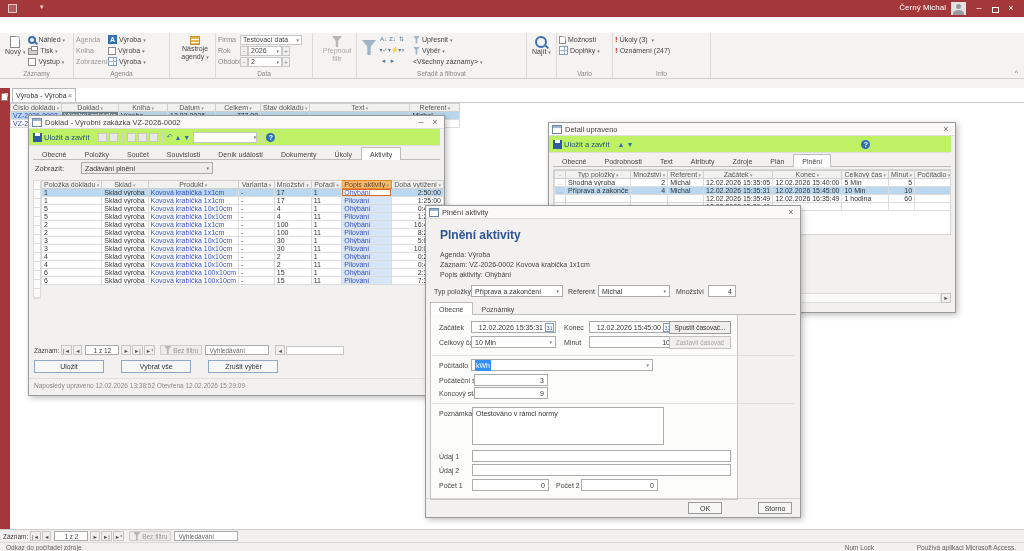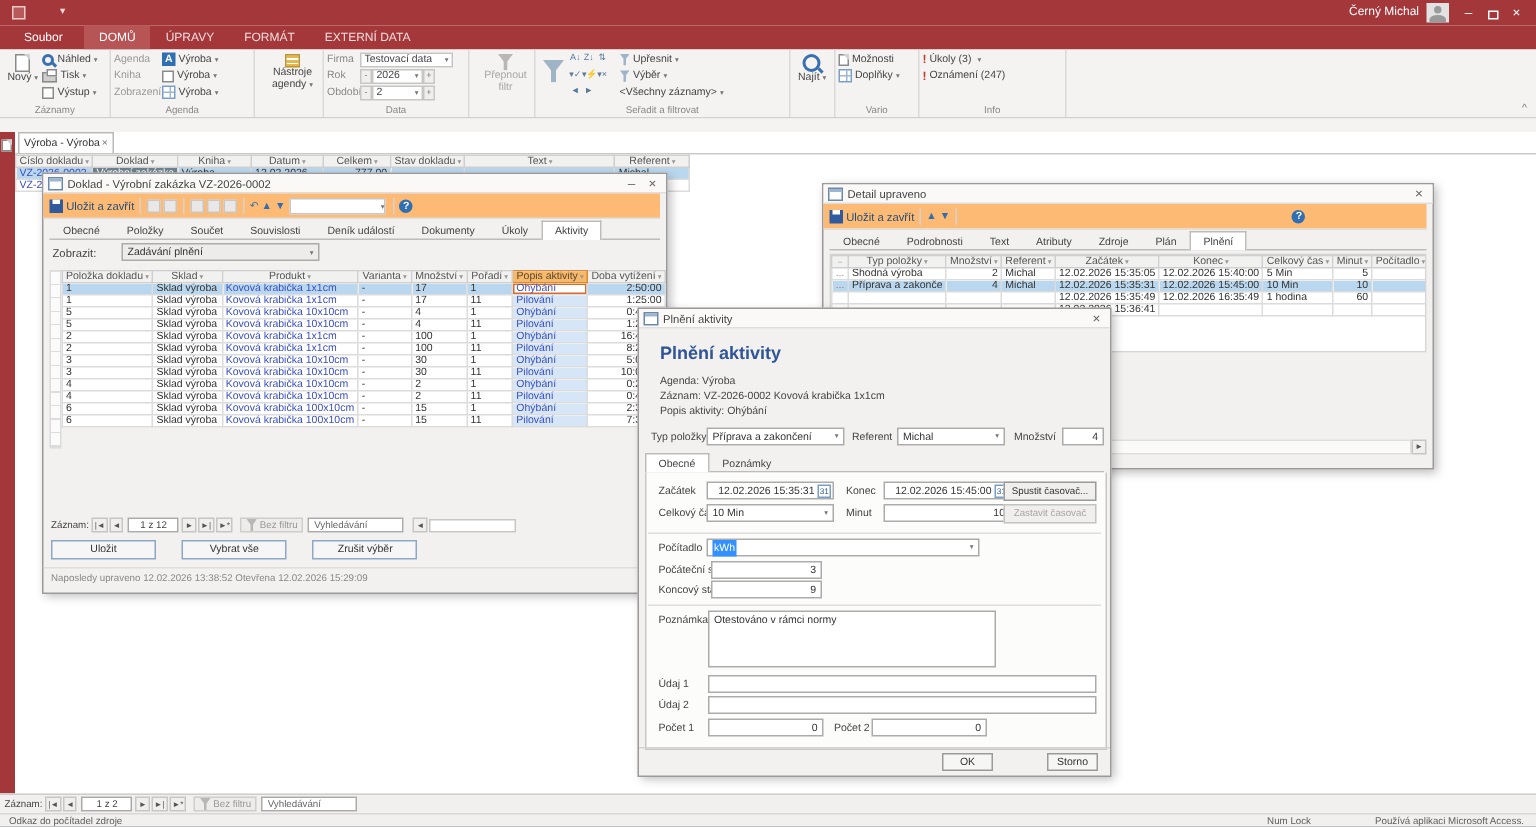--- a/index.html
+++ b/index.html
@@ -86,21 +86,21 @@
   .maingrid tbody tr:nth-child(1){background:#B9D7EE;}
   .maingrid tbody tr:nth-child(1) td:nth-child(2){background:#70828F;color:#fff;}
 
   
   .win{position:absolute;background:#F2F1EF;border:1px solid #9a9a9a;box-shadow:2px 2px 6px rgba(0,0,0,.25);}
   .win-title{position:absolute;left:0;top:0;right:0;height:13px;background:#FAF9F8;border-bottom:1px solid #E0DEDC;font-size:7.5px;line-height:13px;color:#444;padding-left:16px;white-space:nowrap;}
   .win-title .ic-form{position:absolute;left:3px;top:2px;}
   .win-x{position:absolute;top:0;width:14px;height:13px;text-align:center;line-height:13px;color:#666;font-size:9px;}
   .win-min{right:16px;}
   .win-close{right:2px;}
-  .toolbar{position:absolute;left:0;right:4px;height:17px;background:#fdba74;border-bottom:1px solid #E0DEDC;display:flex;align-items:center;padding:0 4px;font-size:7.5px;color:#1f4e79;white-space:nowrap;}
+  .toolbar{position:absolute;left:0;right:4px;height:17px;background:#bef264;border-bottom:1px solid #E0DEDC;display:flex;align-items:center;padding:0 4px;font-size:7.5px;color:#1f4e79;white-space:nowrap;}
   .toolbar .sep{width:1px;height:11px;background:#D5D3D1;margin:0 3px;}
   .tbico{display:inline-block;width:9px;height:9px;background:#E9E8E6;border:1px solid #C9C7C5;margin:0 1px;}
   .tbarrow{color:#2f6fb2;font-size:7px;margin:0 1px;}
   .tbcombo{display:inline-flex;align-items:center;justify-content:flex-end;width:64px;height:11px;border:1px solid #C8C6C4;background:#fff;margin:0 2px;}
   .ftabs{position:absolute;left:4px;right:4px;height:13px;border-bottom:1px solid #BEBCBA;}
   .ftabs .ftab{display:inline-block;height:13px;line-height:13px;padding:0 8px;font-size:7px;color:#444;border:1px solid transparent;border-bottom:none;}
   .ftabs .ftab.active{background:#fff;border-color:#BEBCBA;position:relative;top:0;}
 
   
   .w-doklad{left:28px;top:115px;width:417px;height:281px;z-index:10;}
@@ -136,21 +136,21 @@
   .detgrid td:nth-child(1){color:#B05A4A;font-size:6px;text-align:center;}
   .detgrid td:nth-child(3),.detgrid td:nth-child(8){text-align:right;}
   .detgrid td:nth-child(5),.detgrid td:nth-child(6){text-align:right;}
   .detgrid tbody tr:nth-child(2){background:#B9D7EE;}
   .detgrid th:nth-child(1)::after{content:" –";}
   .w-detail .hscroll2{position:absolute;left:4px;right:4px;top:170px;height:10px;display:flex;}
   .w-detail .hscroll2 .nbtn{width:10px;height:10px;line-height:9px;text-align:center;border:1px solid #C8C6C4;background:#F0EFEE;font-size:5.5px;color:#555;}
   .w-detail .hscroll2 .track{flex:1;background:#FAFAF9;border:1px solid #E0DEDC;}
 
   
-  .w-plneni{left:425px;top:205px;width:316px;height:313px;z-index:30;}
+  .w-plneni{left:425px;top:205px;width:376px;height:313px;z-index:30;}
   .w-plneni .heading{position:absolute;left:14px;top:22px;font-size:12px;font-weight:bold;color:#2F5597;}
   .w-plneni .infoln{position:absolute;left:14px;font-size:7px;color:#444;}
   .w-plneni .flabel{position:absolute;font-size:7px;color:#444;}
   .fld{position:absolute;height:12px;border:1px solid #ABABAB;background:#fff;font-size:7px;line-height:11px;padding:0 3px;color:#333;white-space:nowrap;overflow:hidden;}
   .fld.num{text-align:right;}
   .fld .ic-cal{position:absolute;right:1px;top:1px;}
   .fld.withcal{padding-right:12px;text-align:right;}
   .fcombo{position:absolute;height:12px;border:1px solid #ABABAB;background:#fff;font-size:7px;line-height:11px;padding:0 3px;color:#333;display:flex;align-items:center;}
   .fcombo .dd{margin-left:auto;color:#777;}
   .sel-hl{background:#3390FF;color:#fff;padding:0 1px;}
@@ -181,24 +181,20 @@
     <span class="qat">▾</span>
     <span class="tb-user">Černý Michal</span>
     <span class="avatar"></span>
     <span class="winbtn" style="right:38px">–</span>
     <span class="winbtn" style="right:22px">
         <span class="ic-restore" style="left:4px"></span>
       </span>
     <span class="winbtn" style="right:6px">×</span>
   </div>
 
-  <div class="tabrow">
-    <span class="filetab">Soubor</span>
-    <span class="rtabs"><span class="rtab active">DOMŮ</span><span class="rtab">ÚPRAVY</span><span class="rtab">FORMÁT</span><span class="rtab">EXTERNÍ DATA</span></span>
-  </div>
 
   <div class="ribbon">
     <div class="rgroup" style="width:74px">
       <div class="rbody">
         <div class="bigbtn">
           <span class="ic ic-page"></span>
           <span><span>Nový</span> <span class="dd">▾</span></span>
         </div>
         <div class="rcol">
           <div class="smallbtn"><span class="ic ic-mag"></span>&nbsp;<span>Náhled</span><span class="dd">▾</span></div>

